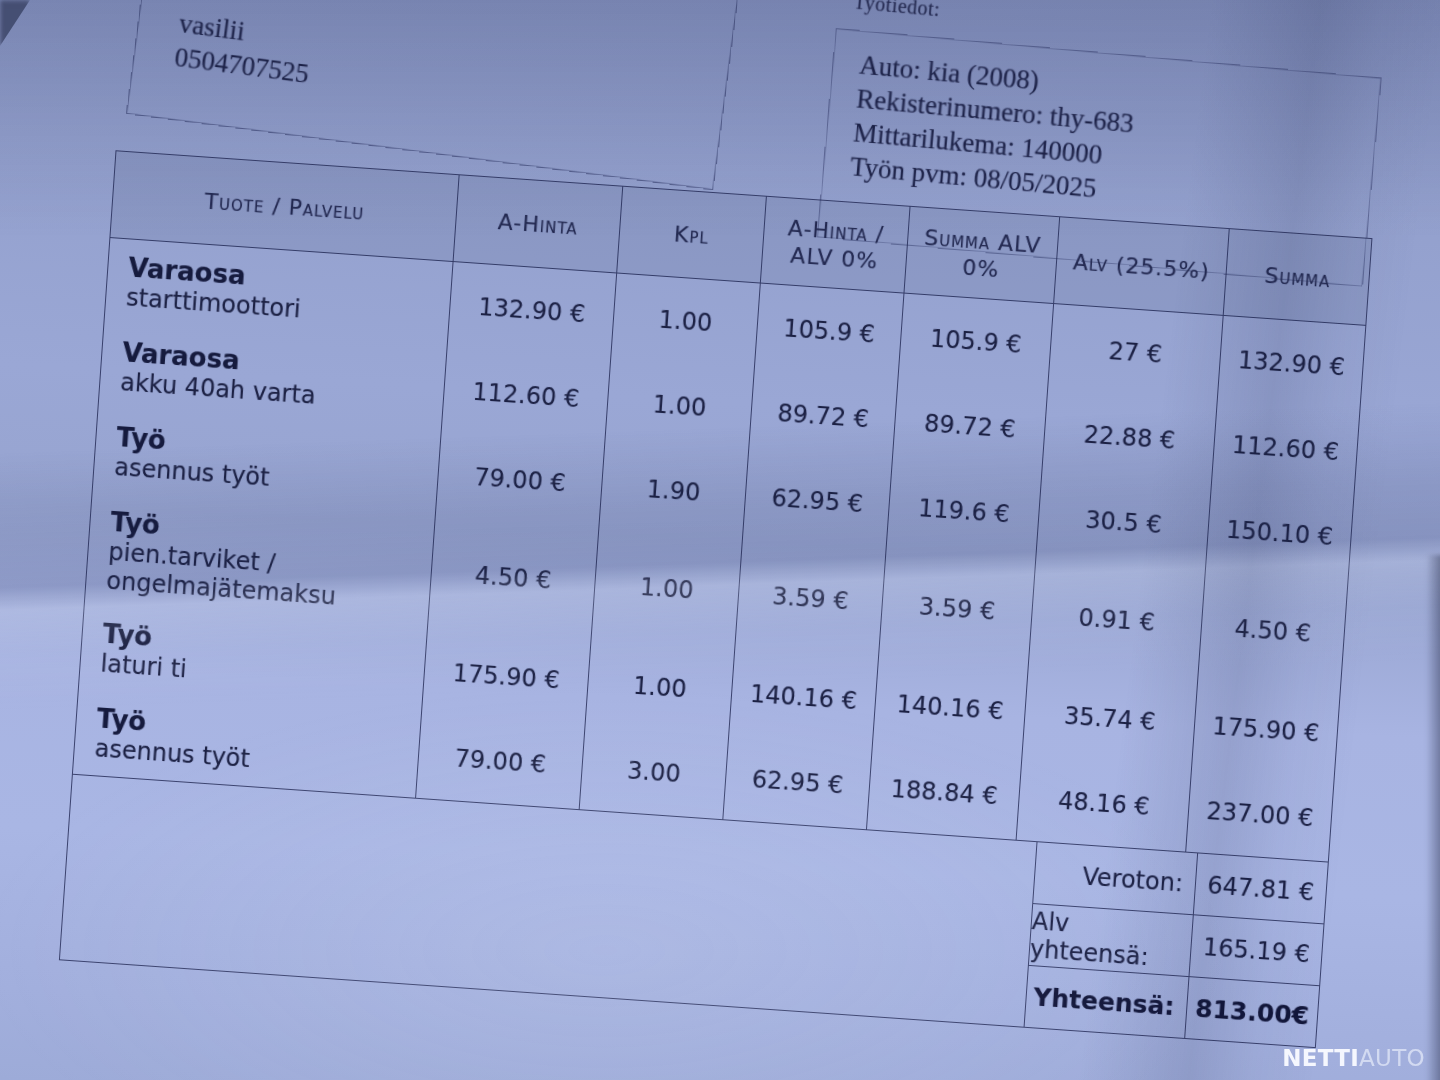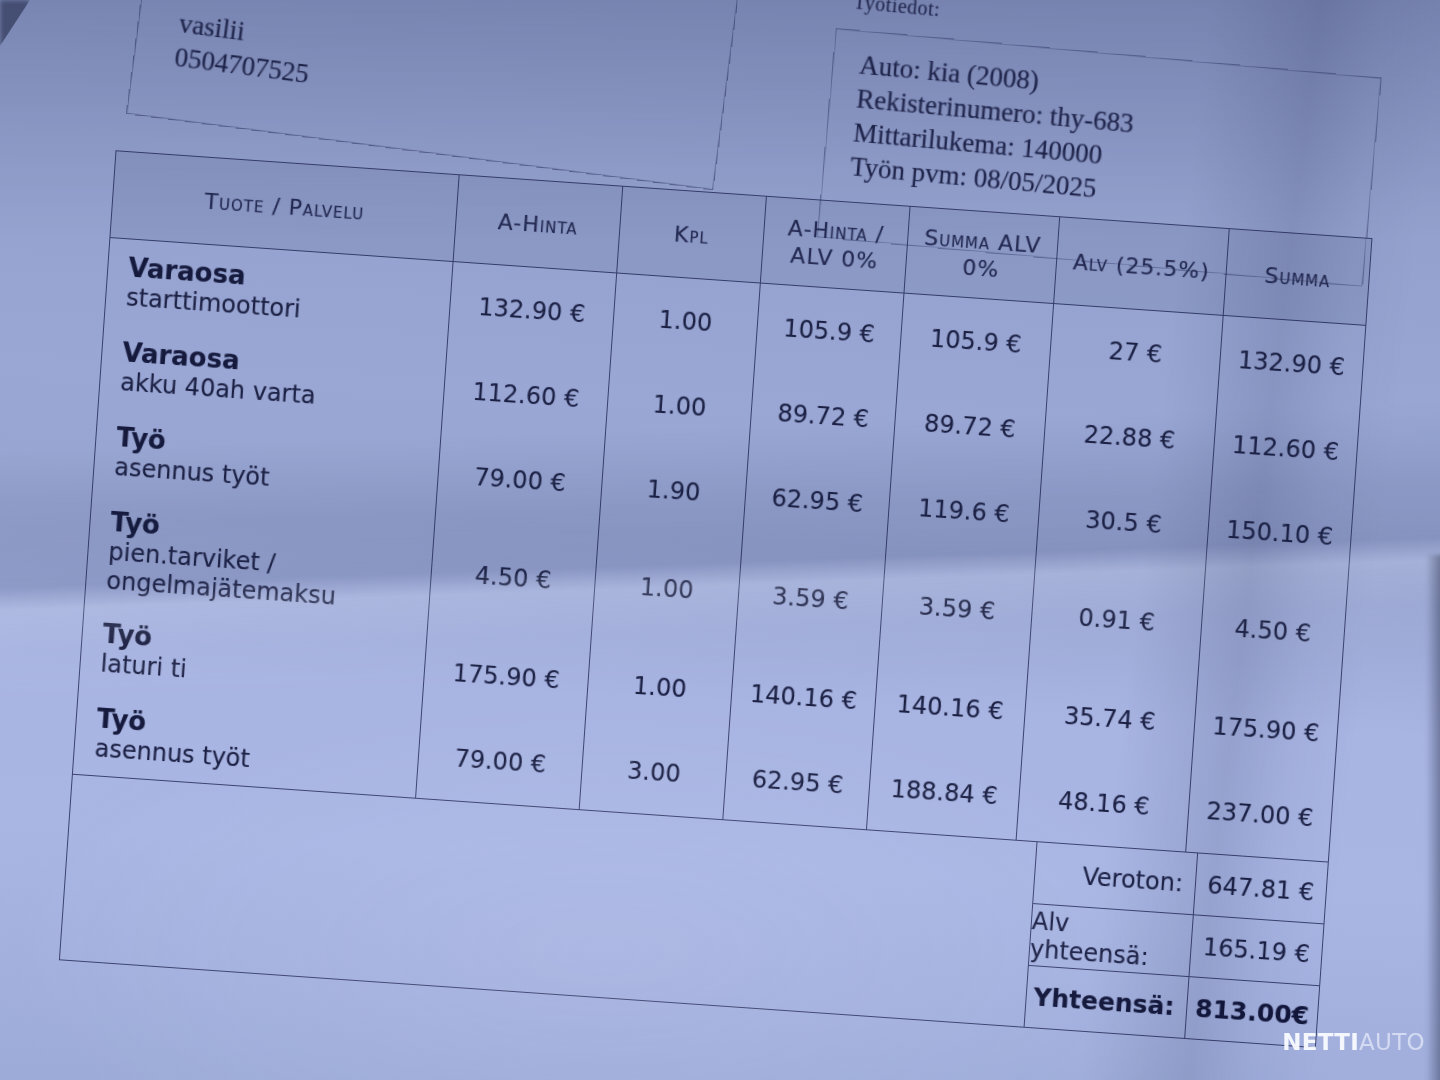--- a/index.html
+++ b/index.html
@@ -71,21 +71,21 @@
   .totals-row.grand .tl,.totals-row.grand .tv{font-weight:700;font-size:25px;color:#12163a;}
   
   .overlay{position:absolute;inset:0;pointer-events:none;}
   .ov-top{background:linear-gradient(to bottom,rgba(28,36,74,0.16),rgba(28,36,74,0) 22%);}
   .ov-crease{background:linear-gradient(178deg,rgba(0,0,0,0) 40%,rgba(28,38,80,0.10) 47%,rgba(30,40,85,0.14) 52%,rgba(237,243,255,0.16) 54%,rgba(237,243,255,0.04) 58%,rgba(0,0,0,0) 63%);}
   .ov-right-bend{background:linear-gradient(97deg,rgba(0,0,0,0) 77%,rgba(24,32,70,0.13) 84%,rgba(24,32,70,0.04) 88%,rgba(0,0,0,0) 92%);}
   .ov-bottom-light{background:radial-gradient(ellipse 900px 380px at 42% 88%,rgba(240,244,255,0.10),rgba(0,0,0,0) 70%);}
   .ov-corner{position:absolute;left:0;top:0;width:30px;height:46px;background:#3d4668;clip-path:polygon(0 0,100% 0,0 100%);opacity:0.85;filter:blur(2px);}
   .ov-right-edge{position:absolute;right:-4px;top:555px;width:18px;height:530px;background:linear-gradient(to right,rgba(15,20,45,0),rgba(15,20,45,0.45));filter:blur(2px);}
   
-  .watermark{position:absolute;right:15px;bottom:25px;font-size:23px;letter-spacing:0.3px;filter:none;}
+  .watermark{position:absolute;right:15px;bottom:9px;font-size:23px;letter-spacing:0.3px;filter:none;}
   .wm-bold{font-weight:800;color:rgba(250,251,255,0.95);}
   .wm-light{font-weight:400;color:rgba(222,229,246,0.80);}
 </style>
 </head>
 <body>
 
 <div class="photo">
 
   <div class="sheet">
 

